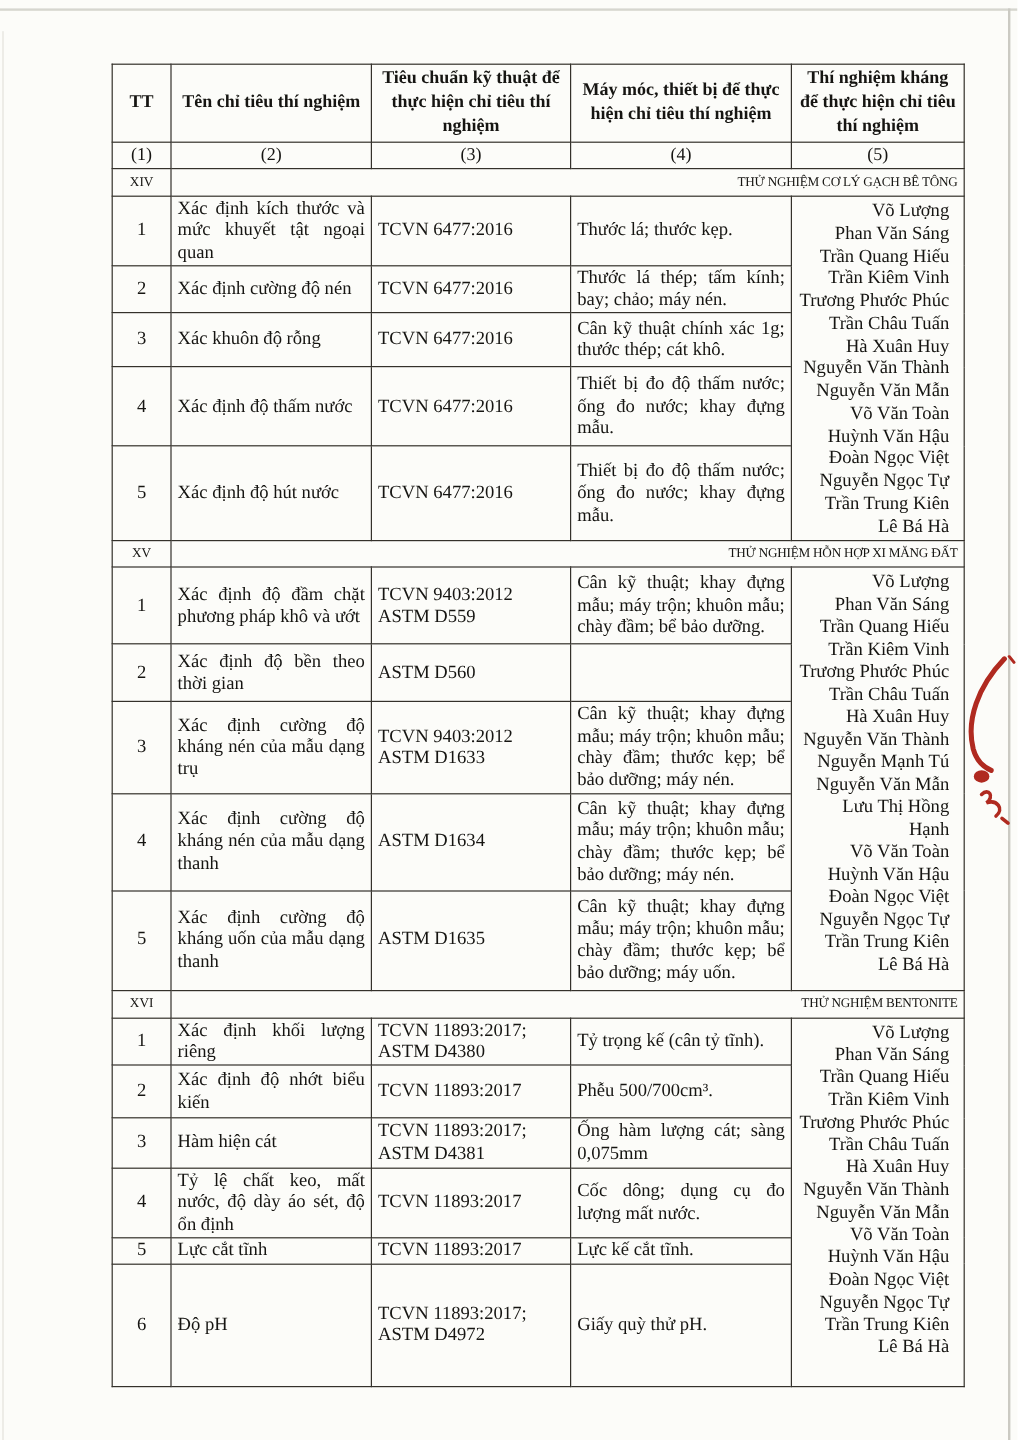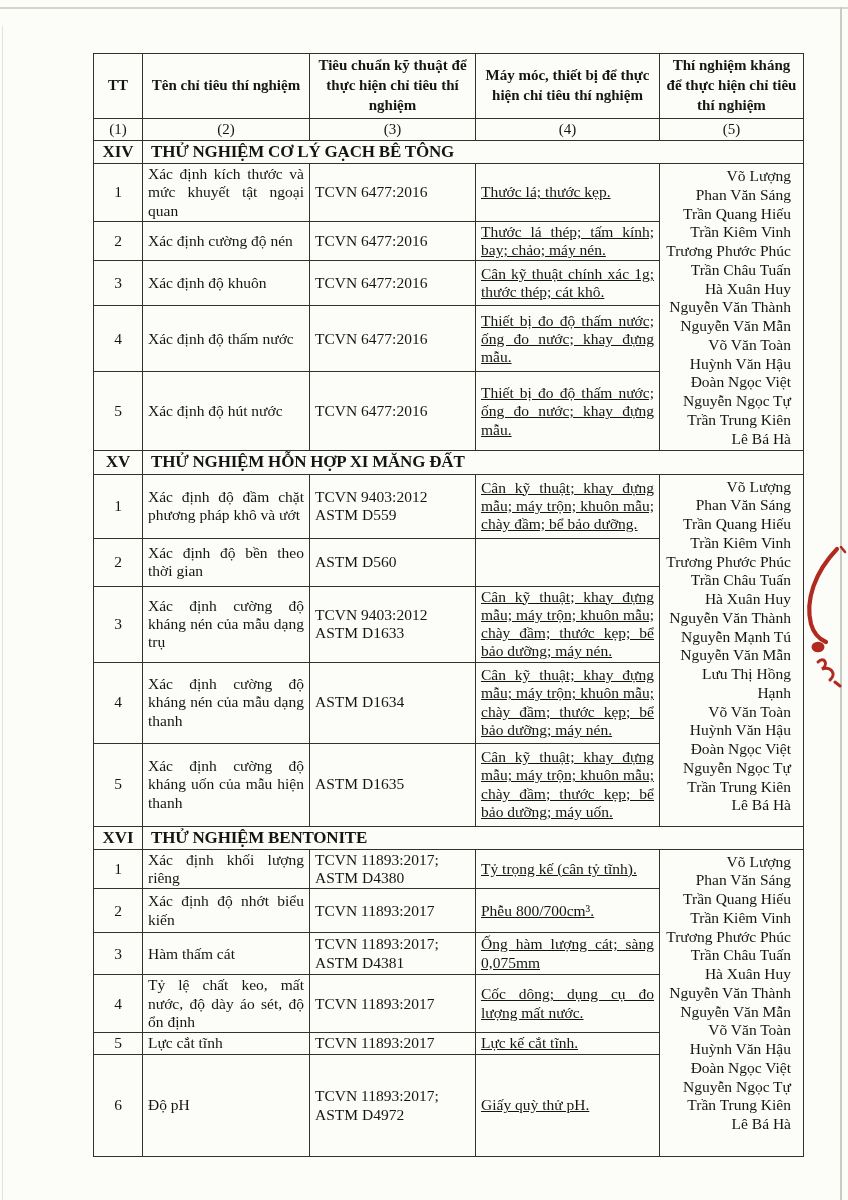--- a/index.html
+++ b/index.html
@@ -23,26 +23,26 @@
     vertical-align:middle;
     font-size:15.5px; line-height:1.18;
     overflow:hidden;
     word-break:normal;
   }
   .spec th {
     font-weight:bold; text-align:center;
     font-size:15px; line-height:1.32; padding:2px 4px;
   }
   .spec td.colnum { text-align:center; font-size:15px; padding:0 4px; }
-  .spec tr.sec td { font-weight:bold; font-size:17px; }
+  .spec tr.sec td { font-weight:normal; font-size:11px; }
   .spec td.secid  { text-align:center; }
-  .spec td.sectitle { text-align:left; padding-left:8px; letter-spacing:-0.2px; }
+  .spec td.sectitle { text-align:right; padding-left:8px; letter-spacing:-0.2px; }
   .spec td.tt   { text-align:center; }
   .spec td.name { text-align:justify; text-align-last:left;margin-left:20px; }
-  .spec td.equip{ text-align:justify; text-align-last:left;text-decoration:underline; }
+  .spec td.equip{ text-align:justify; text-align-last:left; }
   .spec td.std  { white-space:pre-line; }
   .spec td.people {
     vertical-align:top; padding:3px 12px 2px 6px; line-height:1.21;text-align:right;
   }
   .spec td.people div { margin:0; }
 
   .page-number {
     position:absolute; left:93px; top:1145px; width:710px;
     text-align:center; font-size:16px;
   }
@@ -107,21 +107,21 @@
           </td>
         </tr>
         <tr style="height: 37px;">
           <td class="tt">2</td>
           <td class="name">Xác định cường độ nén</td>
           <td class="std">TCVN 6477:2016</td>
           <td class="equip">Thước lá thép; tấm kính; bay; chảo; máy nén.</td>
         </tr>
         <tr style="height: 45px;">
           <td class="tt">3</td>
-          <td class="name">Xác định độ khuôn</td>
+          <td class="name">Xác khuôn độ rỗng</td>
           <td class="std">TCVN 6477:2016</td>
           <td class="equip">Cân kỹ thuật chính xác 1g; thước thép; cát khô.</td>
         </tr>
         <tr style="height: 66px;">
           <td class="tt">4</td>
           <td class="name">Xác định độ thấm nước</td>
           <td class="std">TCVN 6477:2016</td>
           <td class="equip">Thiết bị đo độ thấm nước; ống đo nước; khay đựng mẫu.</td>
         </tr>
         <tr style="height: 79px;">
@@ -174,21 +174,21 @@
           <td class="equip">Cân kỹ thuật; khay đựng mẫu; máy trộn; khuôn mẫu; chày đầm; thước kẹp; bể bảo dưỡng; máy nén.</td>
         </tr>
         <tr style="height: 81px;">
           <td class="tt">4</td>
           <td class="name">Xác định cường độ kháng nén của mẫu dạng thanh</td>
           <td class="std">ASTM D1634</td>
           <td class="equip">Cân kỹ thuật; khay đựng mẫu; máy trộn; khuôn mẫu; chày đầm; thước kẹp; bể bảo dưỡng; máy nén.</td>
         </tr>
         <tr style="height: 83px;">
           <td class="tt">5</td>
-          <td class="name">Xác định cường độ kháng uốn của mẫu hiện thanh</td>
+          <td class="name">Xác định cường độ kháng uốn của mẫu dạng thanh</td>
           <td class="std">ASTM D1635</td>
           <td class="equip">Cân kỹ thuật; khay đựng mẫu; máy trộn; khuôn mẫu; chày đầm; thước kẹp; bể bảo dưỡng; máy uốn.</td>
         </tr>
         <tr class="sec" style="height: 23px;">
           <td class="secid">XVI</td>
           <td class="sectitle" colspan="4">THỬ NGHIỆM BENTONITE</td>
         </tr>
         <tr style="height: 39px;">
           <td class="tt">1</td>
           <td class="name">Xác định khối lượng riêng</td>
@@ -210,25 +210,25 @@
             <div>Đoàn Ngọc Việt</div>
             <div>Nguyễn Ngọc Tự</div>
             <div>Trần Trung Kiên</div>
             <div>Lê Bá Hà</div>
           </td>
         </tr>
         <tr style="height: 44px;">
           <td class="tt">2</td>
           <td class="name">Xác định độ nhớt biểu kiến</td>
           <td class="std">TCVN 11893:2017</td>
-          <td class="equip">Phễu 800/700cm³.</td>
+          <td class="equip">Phễu 500/700cm³.</td>
         </tr>
         <tr style="height: 42px;">
           <td class="tt">3</td>
-          <td class="name">Hàm thấm cát</td>
+          <td class="name">Hàm hiện cát</td>
           <td class="std">TCVN 11893:2017;
 ASTM D4381</td>
           <td class="equip">Ống hàm lượng cát; sàng 0,075mm</td>
         </tr>
         <tr style="height: 55px;">
           <td class="tt">4</td>
           <td class="name">Tỷ lệ chất keo, mất nước, độ dày áo sét, độ ổn định</td>
           <td class="std">TCVN 11893:2017</td>
           <td class="equip">Cốc dông; dụng cụ đo lượng mất nước.</td>
         </tr>

